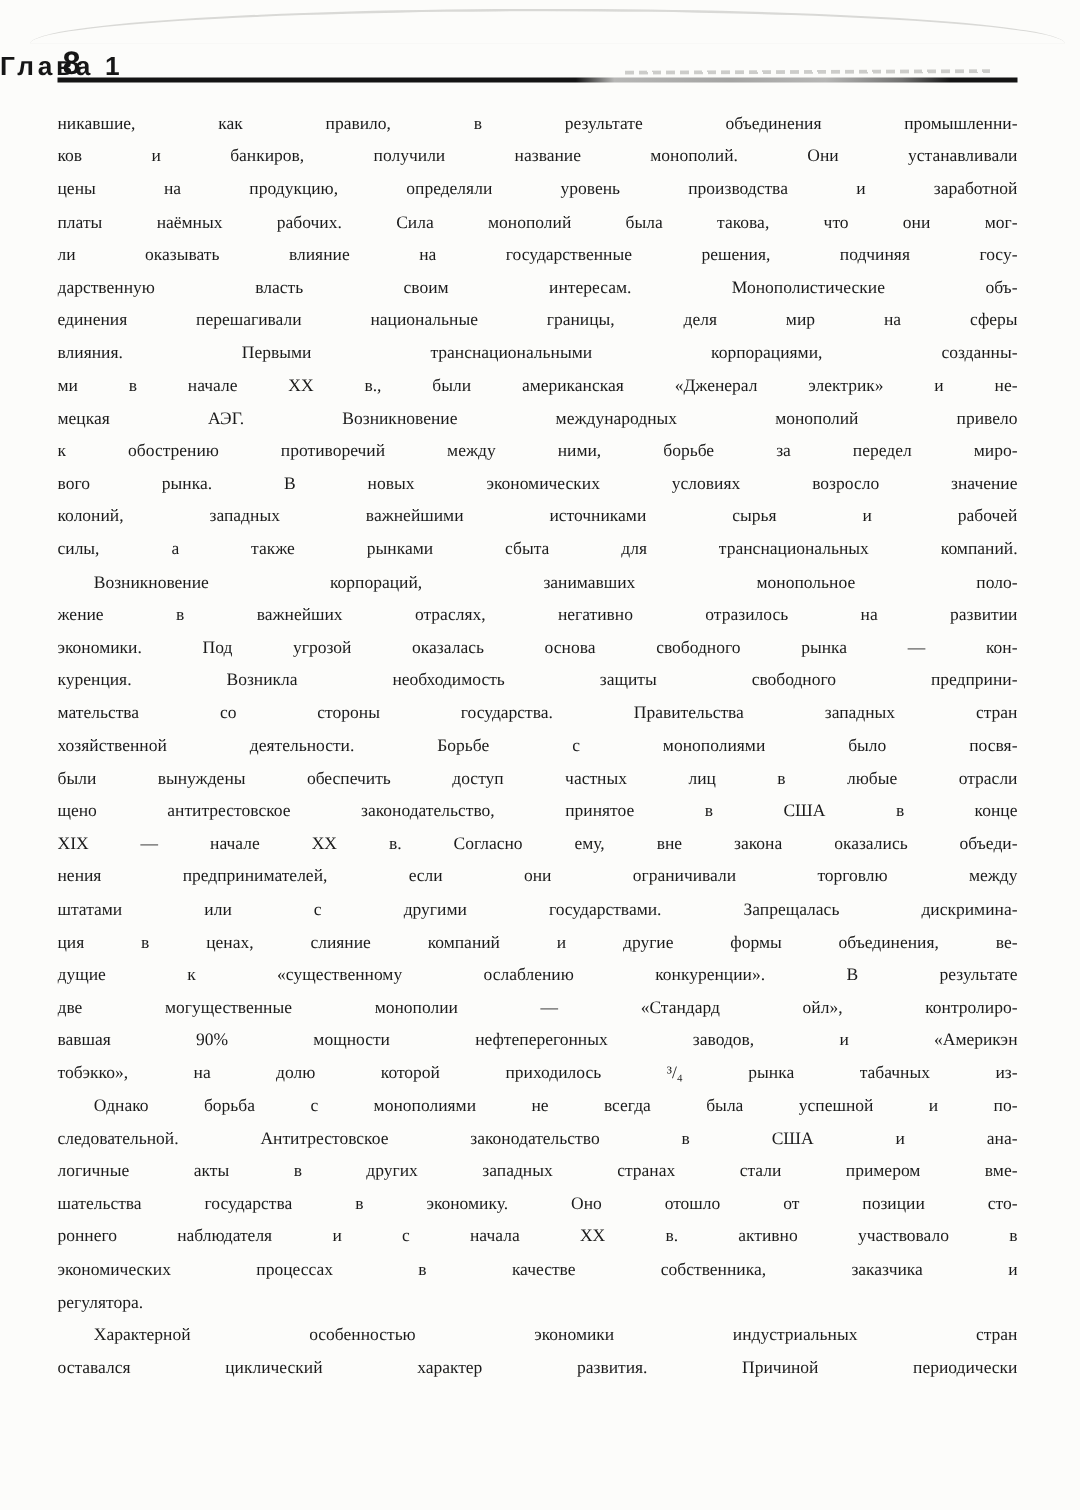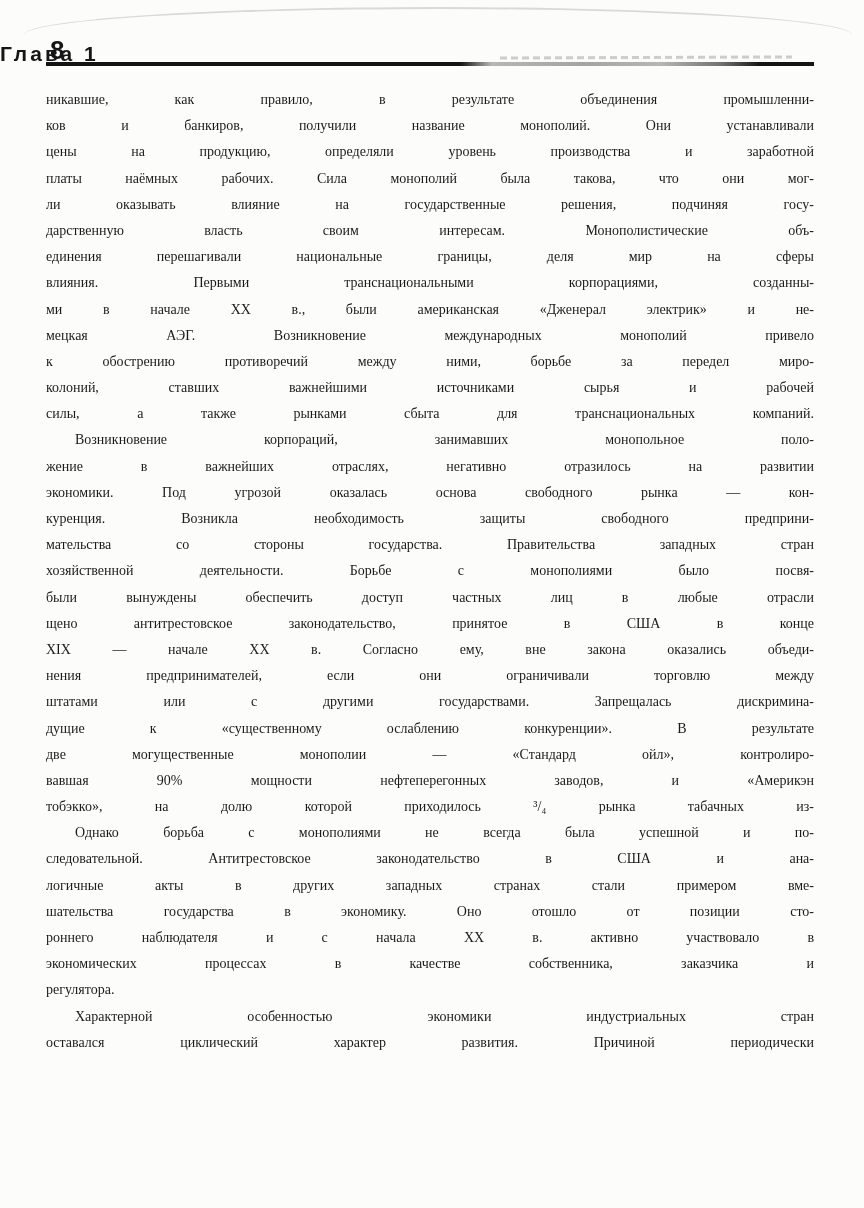--- a/index.html
+++ b/index.html
@@ -120,35 +120,37 @@
         <div class="line">ков и банкиров, получили название монополий. Они устанавливали</div>
         <div class="line">цены на продукцию, определяли уровень производства и заработной</div>
         <div class="line">платы наёмных рабочих. Сила монополий была такова, что они мог-</div>
         <div class="line">ли оказывать влияние на государственные решения, подчиняя госу-</div>
         <div class="line">дарственную власть своим интересам. Монополистические объ-</div>
         <div class="line">единения перешагивали национальные границы, деля мир на сферы</div>
         <div class="line">влияния. Первыми транснациональными корпорациями, созданны-</div>
         <div class="line">ми в начале XX в., были американская «Дженерал электрик» и не-</div>
         <div class="line">мецкая АЭГ. Возникновение международных монополий привело</div>
         <div class="line">к обострению противоречий между ними, борьбе за передел миро-</div>
-        <div class="line">колоний, ставших важнейшими источниками сырья и рабочей</div>
+        <div class="line">вого рынка. В новых экономических условиях возросло значение</div>
+        <div class="line">колоний, западных важнейшими источниками сырья и рабочей</div>
         <div class="line">силы, а также рынками сбыта для транснациональных компаний.</div>
       </div>
       <div class="paragraph">
         <div class="line first-indent">Возникновение корпораций, занимавших монопольное поло-</div>
         <div class="line">жение в важнейших отраслях, негативно отразилось на развитии</div>
         <div class="line">экономики. Под угрозой оказалась основа свободного рынка — кон-</div>
         <div class="line">куренция. Возникла необходимость защиты свободного предприни-</div>
         <div class="line">мательства со стороны государства. Правительства западных стран</div>
         <div class="line">хозяйственной деятельности. Борьбе с монополиями было посвя-</div>
         <div class="line">были вынуждены обеспечить доступ частных лиц в любые отрасли</div>
         <div class="line">щено антитрестовское законодательство, принятое в США в конце</div>
         <div class="line">XIX — начале XX в. Согласно ему, вне закона оказались объеди-</div>
         <div class="line">нения предпринимателей, если они ограничивали торговлю между</div>
         <div class="line">штатами или с другими государствами. Запрещалась дискримина-</div>
+        <div class="line">ция в ценах, слияние компаний и другие формы объединения, ве-</div>
         <div class="line">дущие к «существенному ослаблению конкуренции». В результате</div>
         <div class="line">две могущественные монополии — «Стандард ойл», контролиро-</div>
         <div class="line">вавшая 90% мощности нефтеперегонных заводов, и «Америкэн</div>
         <div class="line">тобэкко», на долю которой приходилось ³/₄ рынка табачных из-</div>
       </div>
       <div class="paragraph">
         <div class="line first-indent">Однако борьба с монополиями не всегда была успешной и по-</div>
         <div class="line">следовательной. Антитрестовское законодательство в США и ана-</div>
         <div class="line">логичные акты в других западных странах стали примером вме-</div>
         <div class="line">шательства государства в экономику. Оно отошло от позиции сто-</div>

